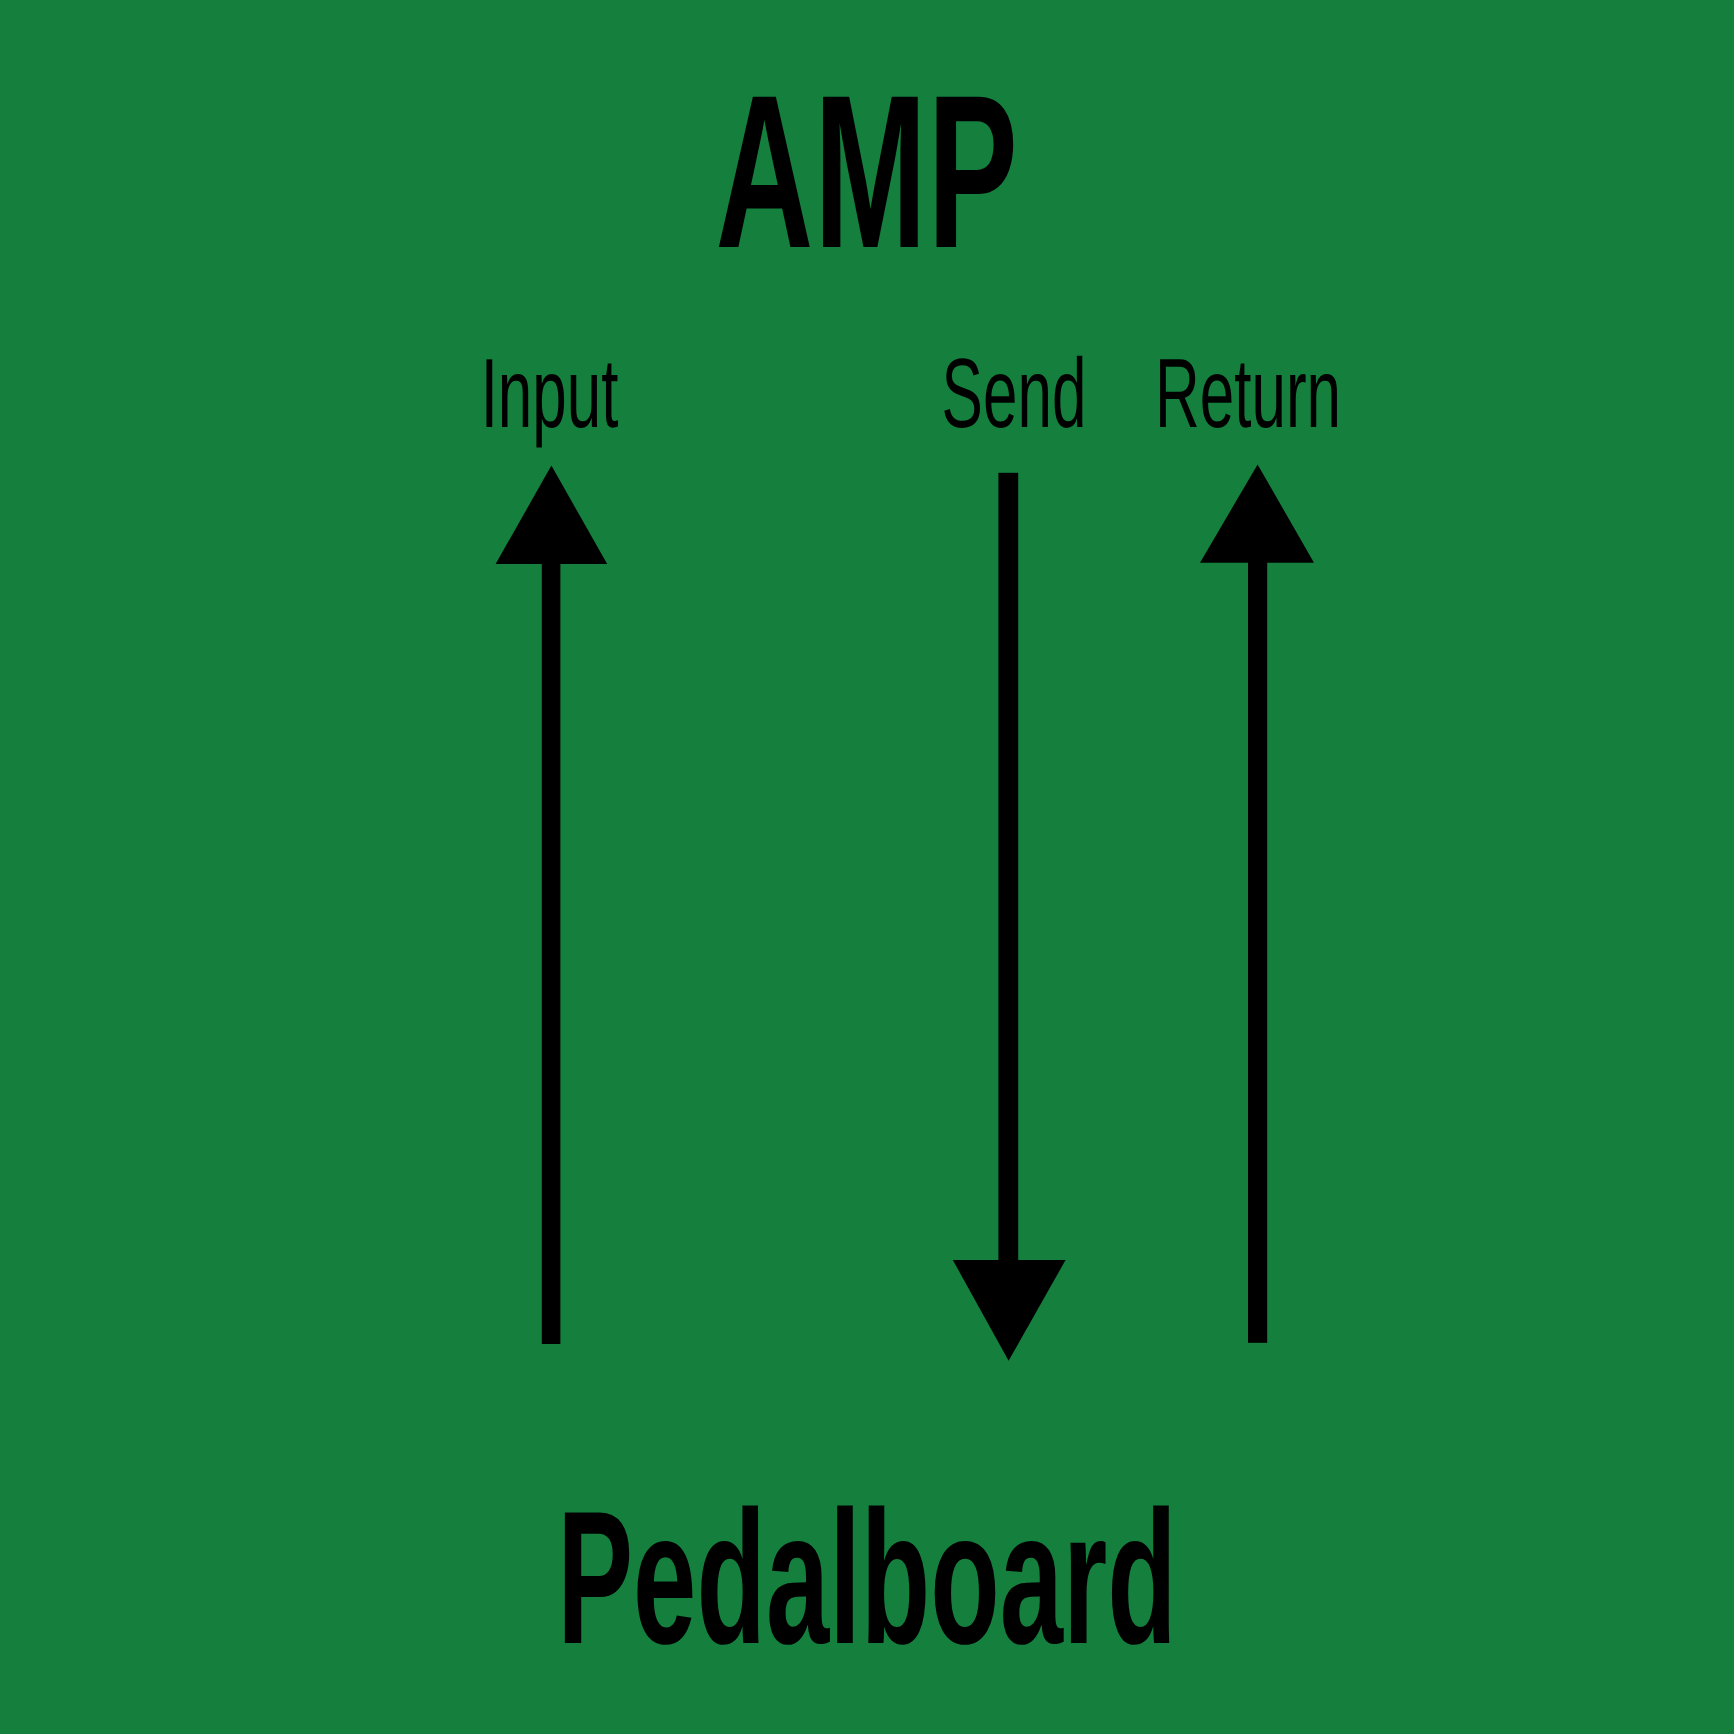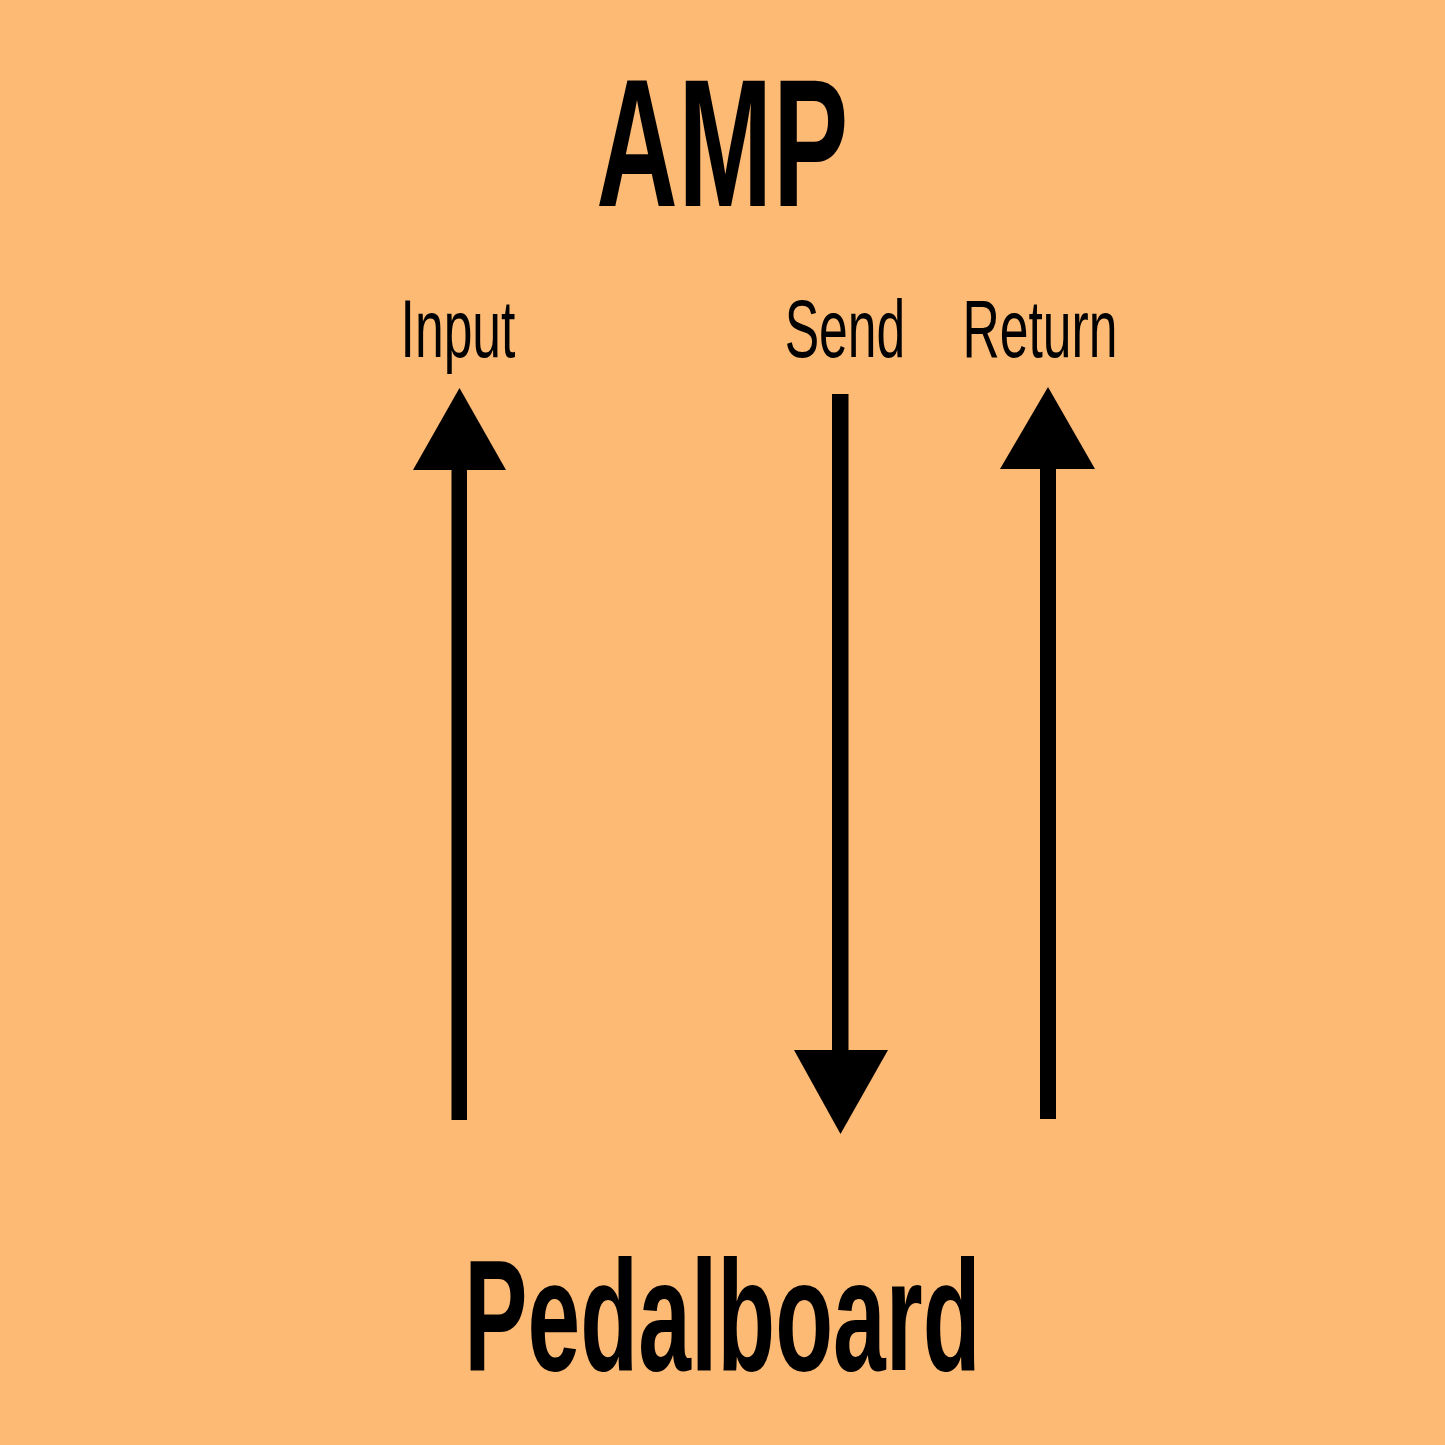--- a/index.html
+++ b/index.html
@@ -79,21 +79,21 @@
     left: 0;
     top: 0;
     width: 1445px;
     height: 1445px;
   }
   .arrow-shape { fill: #000000; }
 </style>
 </head>
 <body style="background: rgb(255, 255, 255);">
 
-<div class="canvas" style="background: #fdba74;">
+<div class="canvas" style="background: #15803d;">
 
   <div class="title-amp" style="color: rgb(0, 0, 0);">AMP</div>
 
   <div class="port-label input" style="color: rgb(0, 0, 0);">Input</div>
 
   <div class="port-label send" style="color: rgb(0, 0, 0);">Send</div>
 
   <div class="port-label return" style="color: rgb(0, 0, 0);">Return</div>
 
   <svg class="arrow-layer" viewBox="0 0 1445 1445" xmlns="http://www.w3.org/2000/svg">

